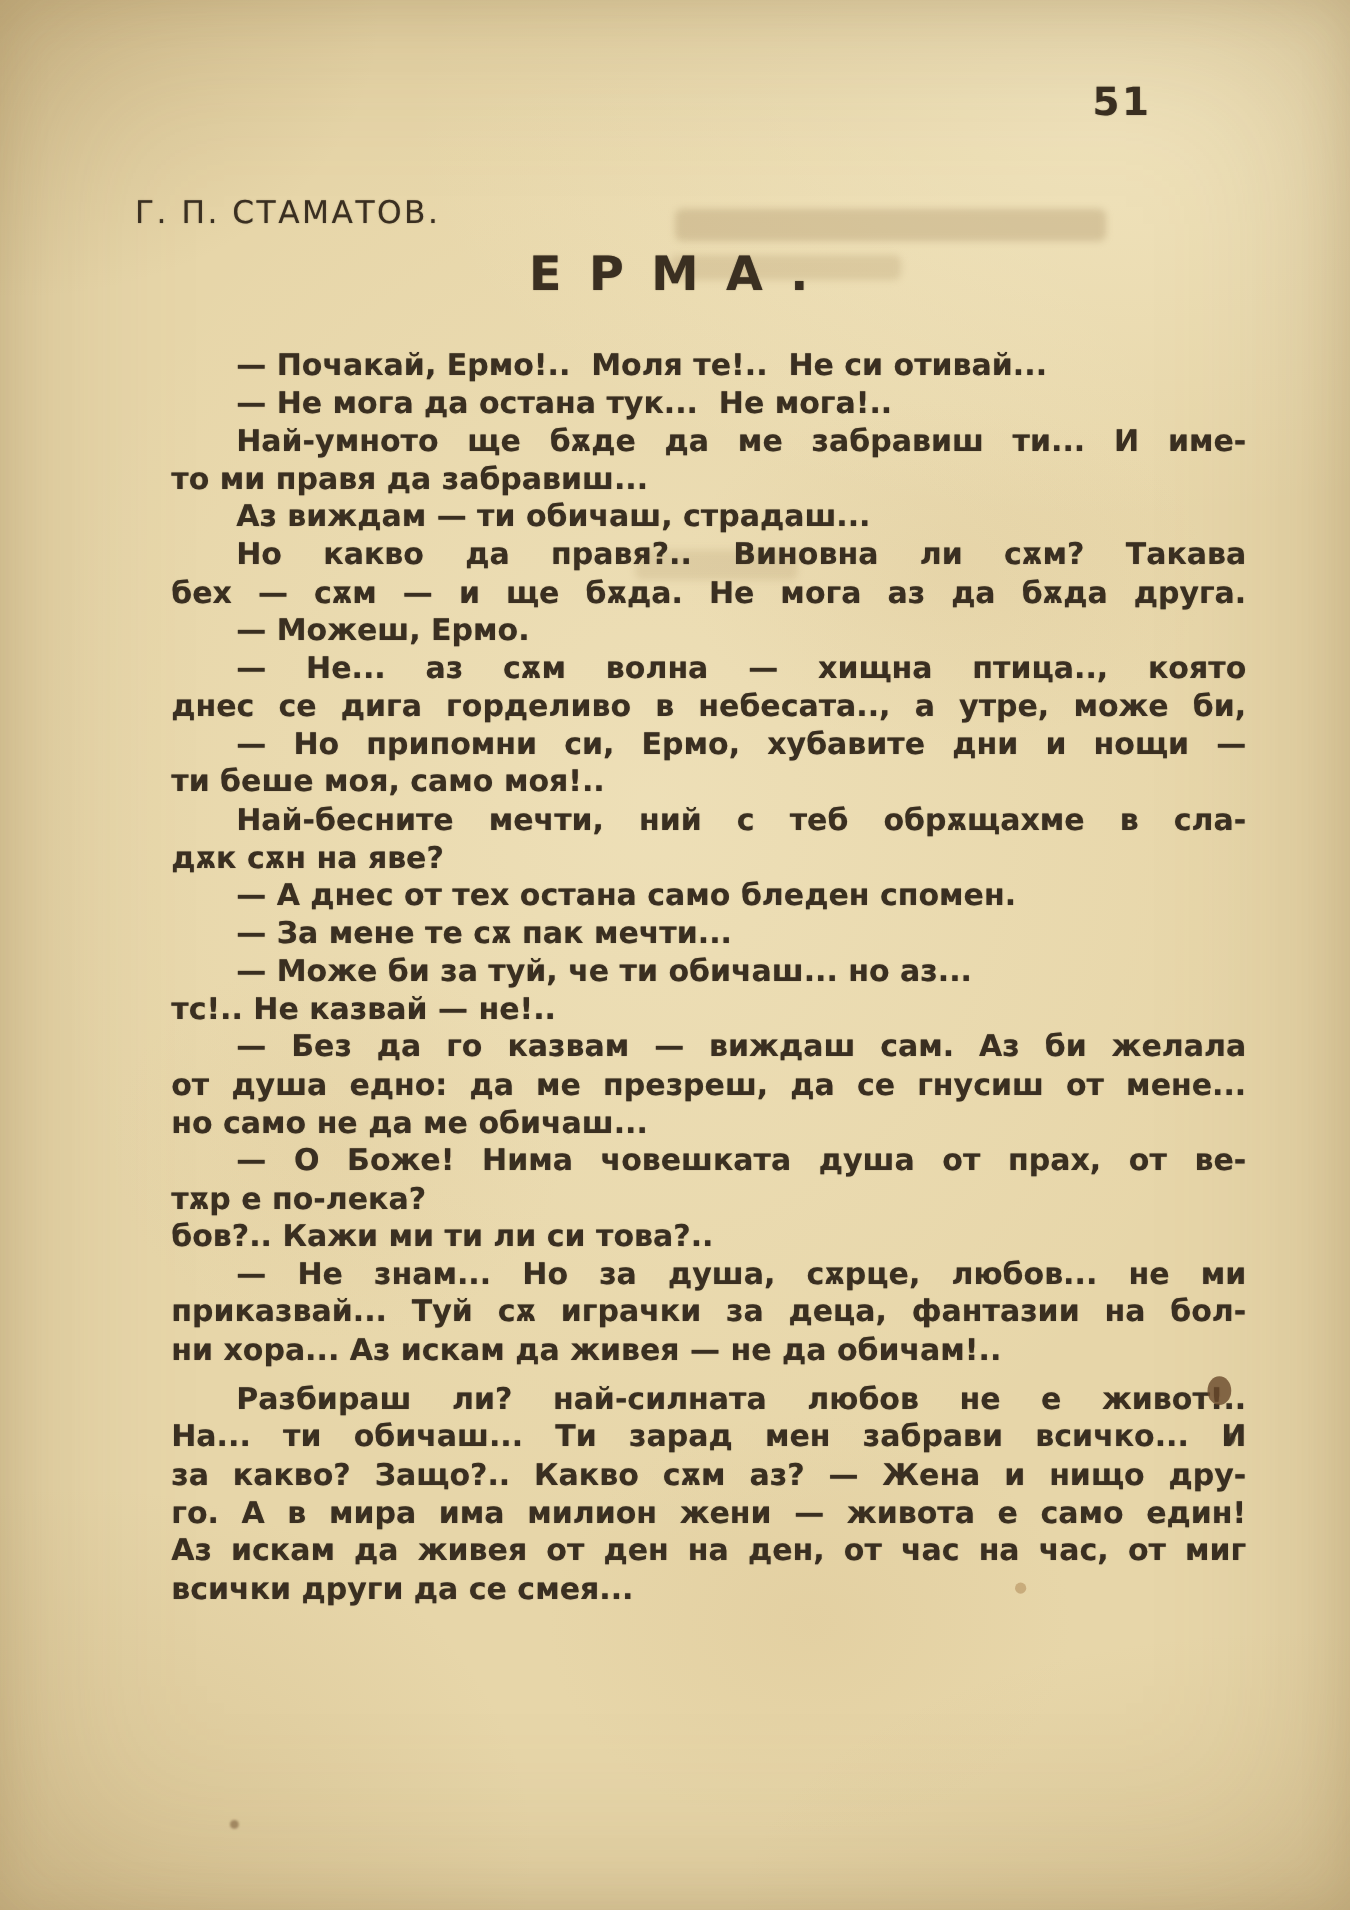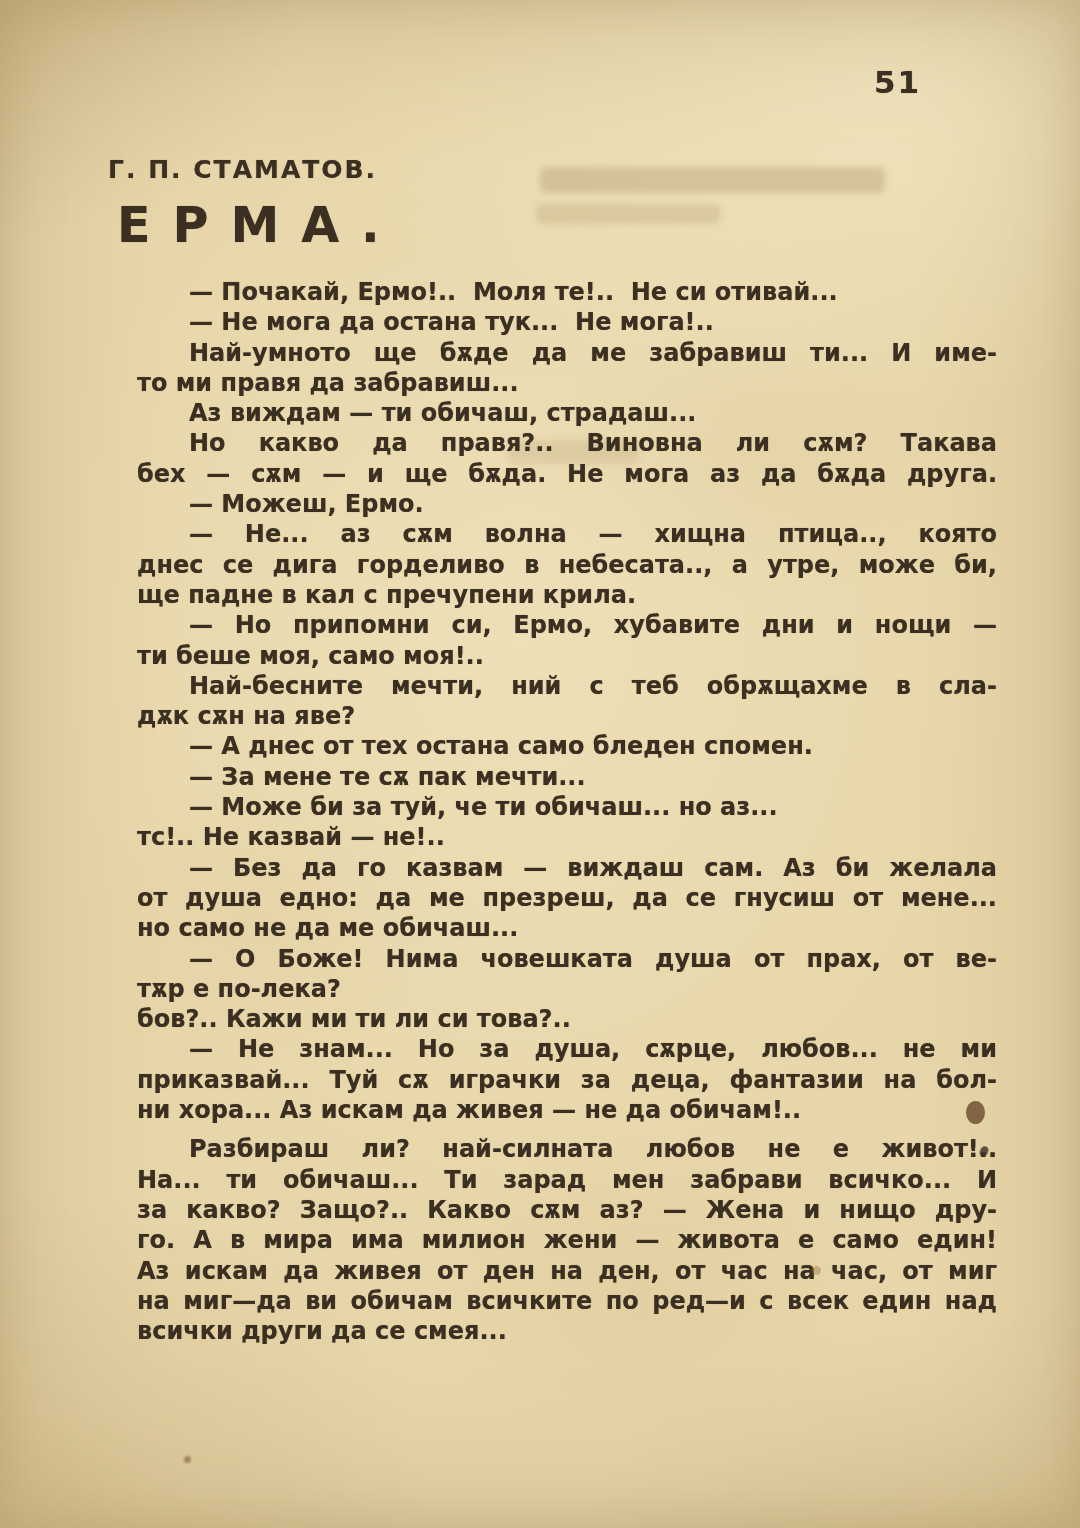--- a/index.html
+++ b/index.html
@@ -22,26 +22,27 @@
     box-shadow: inset 0 0 150px rgba(128,98,52,.30), inset 0 0 40px rgba(128,98,52,.18);
     color:#3a2f21;
   }
   .pagenum{
     position:absolute;left:874px;top:64px;
     font-size:31px;font-weight:bold;letter-spacing:2px;
     text-shadow:0 0 1px rgba(58,47,33,.55);
   }
   .author{
     position:absolute;left:108px;top:155px;
-    font-size:25px;font-weight:bold;letter-spacing:2px;
+    font-size:25px;font-weight:normal;letter-spacing:2px;
     text-shadow:0 0 1px rgba(58,47,33,.5);
   }
   .title{
     position:absolute;left:95px;top:197px;width:880px;
-    font-size:49px;font-weight:bold;
+    text-align:center;
+    font-size:38px;font-weight:bold;
     letter-spacing:22px;text-indent:22px;
     text-shadow:0 0 1px rgba(58,47,33,.55);
   }
   .body-block{
     position:absolute;left:98px;top:277px;width:860px;
     font-size:24px;font-weight:bold;line-height:30.3px;
     text-shadow:0 0 .8px rgba(58,47,33,.5);
     margin-left:39px;
   }
   .line{min-height:30.3px;text-align:left;}
@@ -78,21 +79,20 @@
       <div class="line ind sp">— Почакай, Ермо!..  Моля те!..  Не си отивай...</div>
       <div class="line ind sp">— Не мога да остана тук...  Не мога!..</div>
       <div class="line ind j">Най-умното ще бѫде да ме забравиш ти... И име-</div>
       <div class="line">то ми правя да забравиш...</div>
       <div class="line ind">Аз виждам — ти обичаш, страдаш...</div>
       <div class="line ind j">Но какво да правя?.. Виновна ли сѫм? Такава</div>
       <div class="line j">бех — сѫм — и ще бѫда. Не мога аз да бѫда друга.</div>
       <div class="line ind">— Можеш, Ермо.</div>
       <div class="line ind j">— Не... аз сѫм волна — хищна птица.., която</div>
       <div class="line j">днес се дига горделиво в небесата.., а утре, може би,</div>
-      <div class="line">ще падне в кал с пречупени крила.</div>
       <div class="line ind j">— Но припомни си, Ермо, хубавите дни и нощи —</div>
       <div class="line">ти беше моя, само моя!..</div>
       <div class="line ind j">Най-бесните мечти, ний с теб обрѫщахме в сла-</div>
       <div class="line">дѫк сѫн на яве?</div>
       <div class="line ind">— А днес от тех остана само бледен спомен.</div>
       <div class="line ind">— За мене те сѫ пак мечти...</div>
       <div class="line ind">— Може би за туй, че ти обичаш... но аз...</div>
       <div class="line">тс!.. Не казвай — не!..</div>
       <div class="line ind j">— Без да го казвам — виждаш сам. Аз би желала</div>
       <div class="line j">от душа едно: да ме презреш, да се гнусиш от мене...</div>
@@ -101,21 +101,20 @@
       <div class="line">тѫр е по-лека?</div>
       <div class="line">бов?.. Кажи ми ти ли си това?..</div>
       <div class="line ind j">— Не знам... Но за душа, сѫрце, любов... не ми</div>
       <div class="line j">приказвай... Туй сѫ играчки за деца, фантазии на бол-</div>
       <div class="line">ни хора... Аз искам да живея — не да обичам!..</div>
       <div class="line ind j para">Разбираш ли? най-силната любов не е живот!..</div>
       <div class="line j">На... ти обичаш... Ти зарад мен забрави всичко... И</div>
       <div class="line j">за какво? Защо?.. Какво сѫм аз? — Жена и нищо дру-</div>
       <div class="line j">го. А в мира има милион жени — живота е само един!</div>
       <div class="line j">Аз искам да живея от ден на ден, от час на час, от миг</div>
-      <div class="line j">на миг—да ви обичам всичките по ред—и с всек един над</div>
       <div class="line">всички други да се смея...</div>
     </div>
 
   <div class="spot spot1"></div>
   <div class="spot spot2"></div>
   <div class="spot spot3"></div>
   <div class="spot spot4"></div>
 </div>
 
 </body></html>

